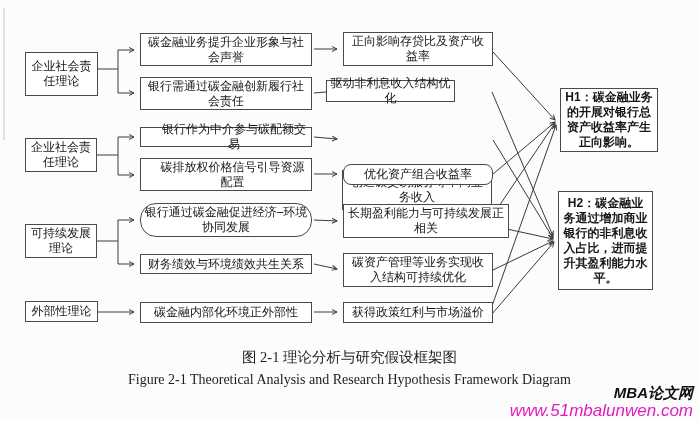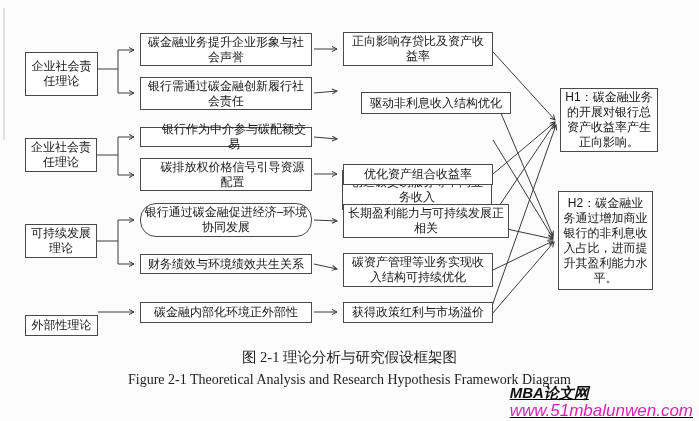--- a/index.html
+++ b/index.html
@@ -5,26 +5,26 @@
   html,body{margin:0;padding:0;}
   body{width:699px;height:421px;background:#fbfbfb;font-family:"Liberation Sans","DejaVu Sans",sans-serif;}
   #stage{position:relative;width:699px;height:421px;overflow:hidden;background:#fcfcfc;}
   svg.wires{position:absolute;left:0;top:0;z-index:1;}
   .box{
     position:absolute;z-index:2;box-sizing:border-box;
     background:#ffffff;border:1px solid #4a4a4a;color:#161616;
     display:flex;align-items:center;justify-content:center;text-align:center;
     font-size:12px;line-height:15px;padding:1px 3px;
   }
-  .hbox{padding:2px 3px;}
+  .hbox{padding:2px 3px;font-weight:bold;}
   .artifact{position:absolute;z-index:0;background:#c9c9c9;opacity:.55;}
   .caption{position:absolute;left:0;width:699px;text-align:center;color:#1d1d1d;z-index:2;}
   .caption-zh{top:348px;font-family:"Liberation Serif","DejaVu Serif",serif;font-size:14.5px;}
   .caption-en{top:372px;font-family:"Liberation Serif","DejaVu Serif",serif;font-size:14px;}
-  .watermark{position:absolute;right:6px;top:385px;z-index:3;line-height:1.1;text-decoration:underline;}
+  .watermark{position:absolute;right:6px;top:385px;text-align:right;z-index:3;line-height:1.1;}
   .wm-site{font-size:15px;font-weight:bold;font-style:italic;color:#111;}
   .wm-url{font-size:17px;font-style:italic;color:#e11cbe;}
 </style>
 </head>
 <body>
 
 <div id="stage">
 
   <div class="artifact" style="left:3px;top:8px;width:2px;height:132px;"></div>
 
@@ -64,34 +64,34 @@
       <line x1="493" y1="140" x2="553" y2="238" marker-end="url(#arw)"></line>
       <line x1="493" y1="226" x2="553" y2="239" marker-end="url(#arw)"></line>
       <line x1="493" y1="270" x2="553" y2="241" marker-end="url(#arw)"></line>
       <line x1="492" y1="314" x2="554" y2="242" marker-end="url(#arw)"></line>
     </g>
   </svg>
 
   <div class="box" style="left:25px;top:52px;width:73px;height:44px;">企业社会责任理论</div>
   <div class="box" style="left:25px;top:138px;width:72px;height:34px;">企业社会责任理论</div>
   <div class="box" style="left:25px;top:224px;width:72px;height:34px;">可持续发展理论</div>
-  <div class="box" style="left:25px;top:315px;width:73px;height:21px;">外部性理论</div>
+  <div class="box" style="left:25px;top:301px;width:73px;height:21px;">外部性理论</div>
 
   <div class="box" style="left:140px;top:33px;width:172px;height:33px;">碳金融业务提升企业形象与社会声誉</div>
   <div class="box" style="left:140px;top:77px;width:172px;height:33px;">银行需通过碳金融创新履行社会责任</div>
   <div class="box" style="left:140px;top:127px;width:172px;height:20px;padding-left:19px;">银行作为中介参与碳配额交易</div>
   <div class="box" style="left:140px;top:158px;width:172px;height:33px;padding-left:16px;">碳排放权价格信号引导资源配置</div>
   <div class="box" style="left:140px;top:203px;width:172px;height:34px;border-radius:16px;">银行通过碳金融促进经济–环境协同发展</div>
   <div class="box" style="left:140px;top:254px;width:172px;height:20px;">财务绩效与环境绩效共生关系</div>
   <div class="box" style="left:140px;top:302px;width:172px;height:21px;">碳金融内部化环境正外部性</div>
 
   <div class="box" style="left:343px;top:32px;width:150px;height:34px;">正向影响存贷比及资产收益率</div>
-  <div class="box" style="left:361px;top:80px;width:150px;height:22px;margin-top:12px;">驱动非利息收入结构优化</div>
+  <div class="box" style="left:326px;top:80px;width:129px;height:22px;">驱动非利息收入结构优化</div>
   <div class="box" style="left:342px;top:122px;width:150px;height:40px;margin-top:48px;">创造碳交易服务等中间业务收入</div>
-  <div class="box" style="left:343px;top:164px;width:150px;height:21px;">优化资产组合收益率</div>
+  <div class="box" style="left:343px;top:164px;width:150px;height:21px;border-radius:8px;">优化资产组合收益率</div>
   <div class="box" style="left:343px;top:204px;width:166px;height:34px;">长期盈利能力与可持续发展正相关</div>
   <div class="box" style="left:343px;top:253px;width:150px;height:34px;">碳资产管理等业务实现收入结构可持续优化</div>
   <div class="box" style="left:343px;top:302px;width:150px;height:21px;">获得政策红利与市场溢价</div>
 
   <div class="box hbox" style="left:560px;top:88px;width:98px;height:64px;">H1：碳金融业务的开展对银行总资产收益率产生正向影响。</div>
   <div class="box hbox" style="left:558px;top:191px;width:95px;height:99px;">H2：碳金融业务通过增加商业银行的非利息收入占比，进而提升其盈利能力水平。</div>
 
   <div class="caption caption-zh">图 2-1 理论分析与研究假设框架图</div>
   <div class="caption caption-en">Figure 2-1 Theoretical Analysis and Research Hypothesis Framework Diagram</div>
 

